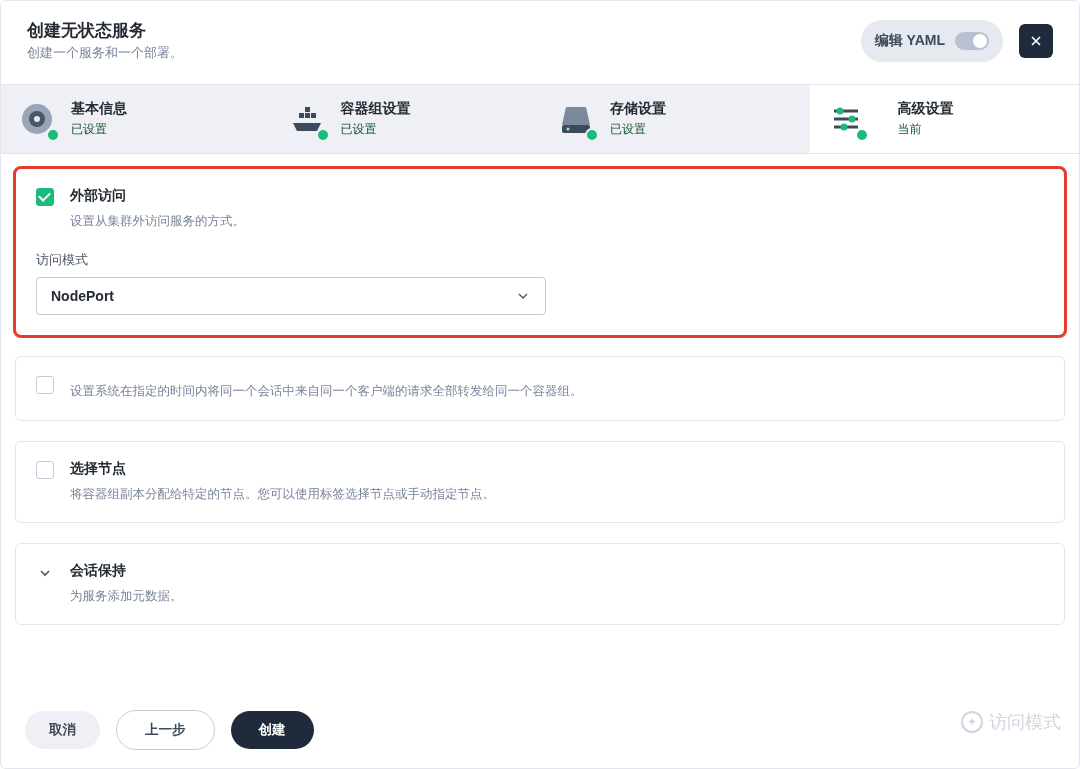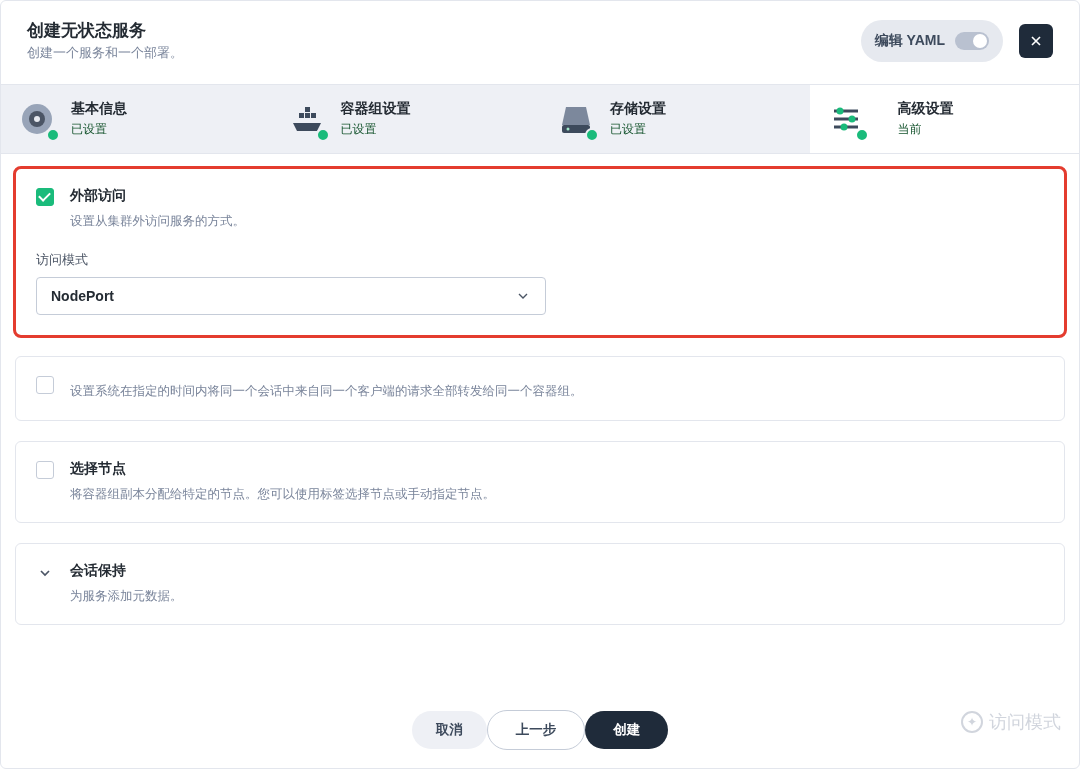--- a/index.html
+++ b/index.html
@@ -105,21 +105,21 @@
   .select{
     display:flex; align-items:center; justify-content:space-between;
     border:1px solid #c5ccd8; border-radius:4px; padding:10px 14px;
     max-width:510px; cursor:pointer; background:#fff;
   }
   .select .val{ font-size:14px; font-weight:600; color:#242b33; }
   .select svg{ width:16px; height:16px; stroke:#4b5565; stroke-width:2; fill:none; }
 
   
   .ftr{
-    display:flex; justify-content:center; gap:0;
+    display:flex; justify-content:flex-start; gap:16px;
     padding:18px 24px; align-items:center;
   }
   .btn-plain{
     background:#eef0f5; border-radius:22px; padding:10px 24px;
     font-size:13.5px; color:#3d4a5c; font-weight:600; cursor:pointer;
   }
   .btn-sec{
     background:#fff; border:1px solid #c5ccd8; border-radius:22px; padding:10px 28px;
     font-size:13.5px; color:#3d4a5c; font-weight:600; cursor:pointer;
   }

